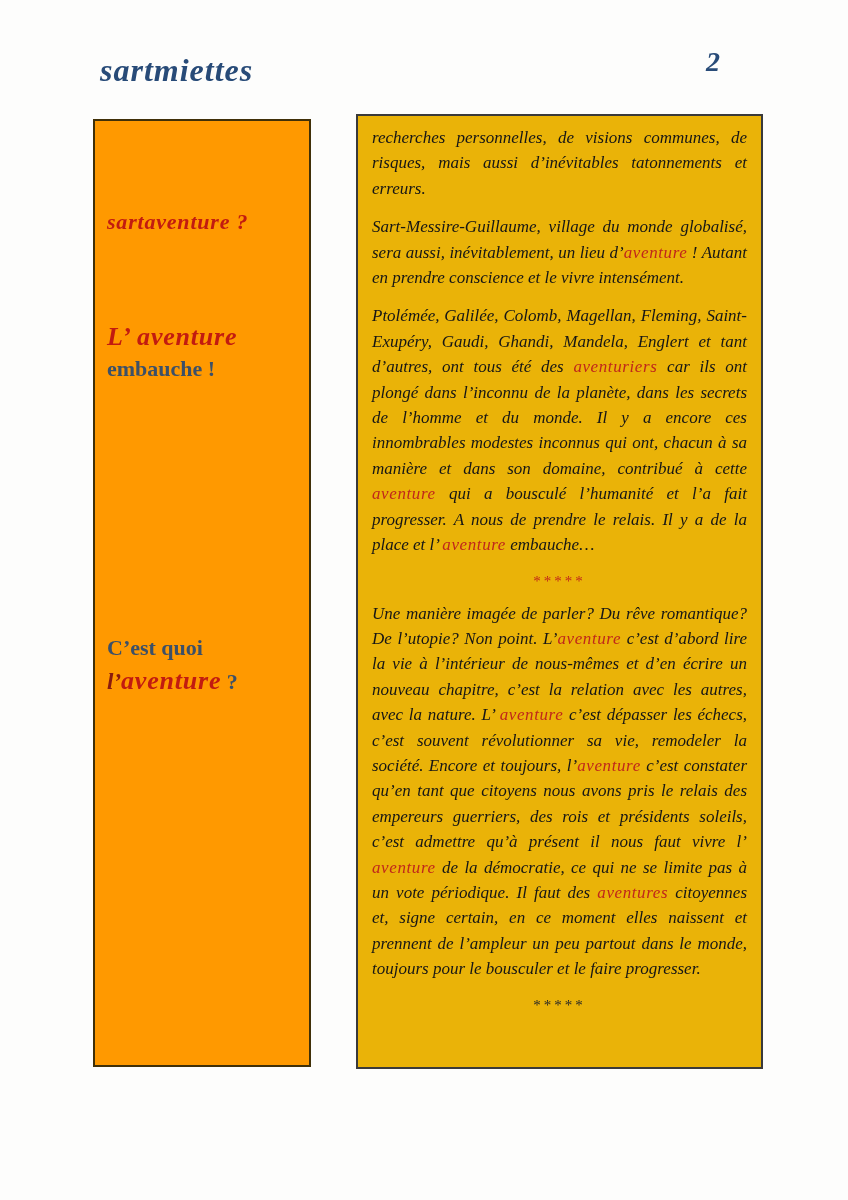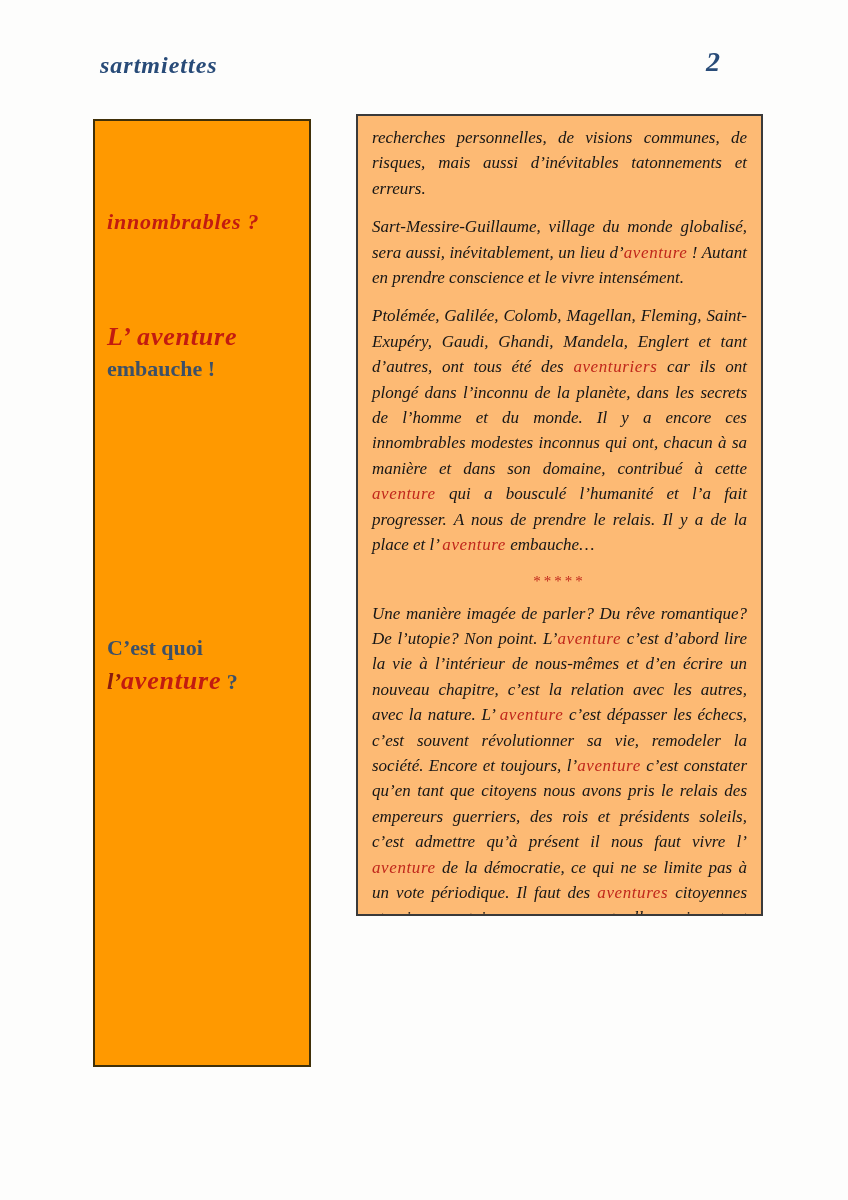--- a/index.html
+++ b/index.html
@@ -8,21 +8,21 @@
     background: var(--page-bg, #fdfdfc);
     font-family: "Liberation Serif", serif;
     position: relative;
     overflow: hidden;
   }
   .page { position: absolute; inset: 0; }
 
   
   .header-title {
     position: absolute; left: 100px; top: 52px;
-    font-size: 24px; font-style: italic; font-weight: bold;
+    font-size: 32px; font-style: italic; font-weight: bold;
     letter-spacing: 1px;
     color: var(--header-navy, #284B78);
   }
   .header-pagenum {
     position: absolute; left: 706px; top: 46px;
     font-size: 28px; font-style: italic; font-weight: bold;
     color: var(--header-navy, #284B78);
   }
 
   
@@ -32,24 +32,24 @@
     background: var(--sidebar-orange, #FF9900);
     border: 2px solid var(--sidebar-border, #403008);
     box-sizing: content-box;
   }
   .sidebar-item { position: absolute; left: 12px; right: 8px; }
   .sidebar-line { line-height: 1.35; }
 
   
   .textbox {
     position: absolute; left: 356px; top: 114px;
-    width: 407px; height: 802px;
+    width: 407px; height: 955px;
     border: 2px solid var(--box-border, #3A3A3A);
     box-sizing: border-box;
-    background: #fdba74;
+    background: #eab308;
     padding: 9px 14px 6px 14px;
     overflow: hidden;
     color: var(--body-text, #161616);
     font-size: 17px; line-height: 25.4px;
     font-style: italic;
     text-align: justify;
   }
   .para { margin: 0 0 13px 0; }
   .stars {
     text-align: center; font-style: normal;
@@ -90,21 +90,21 @@
 <body>
 
 <div class="page">
 
   <span class="header-title">sartmiettes</span>
 
   <span class="header-pagenum">2</span>
 
   <div class="sidebar">
       <div class="sidebar-item" style="top: 86px;">
-        <div class="sidebar-line"><span class="seg-script-red">innombrables ?</span></div>
+        <div class="sidebar-line"><span class="seg-script-red">sartaventure ?</span></div>
       </div>
       <div class="sidebar-item" style="top: 198px;">
         <div class="sidebar-line"><span class="seg-script-red-big">L’ aventure</span></div>
         <div class="sidebar-line"><span class="seg-blue-italic">embauche !</span></div>
       </div>
       <div class="sidebar-item" style="top: 512px;">
         <div class="sidebar-line"><span class="seg-blue-italic">C’est quoi</span></div>
         <div class="sidebar-line"><span class="seg-maroon-italic">l’</span><span class="seg-script-red-big">aventure</span><span class="seg-blue-italic"> ?</span></div>
       </div>
     </div>

